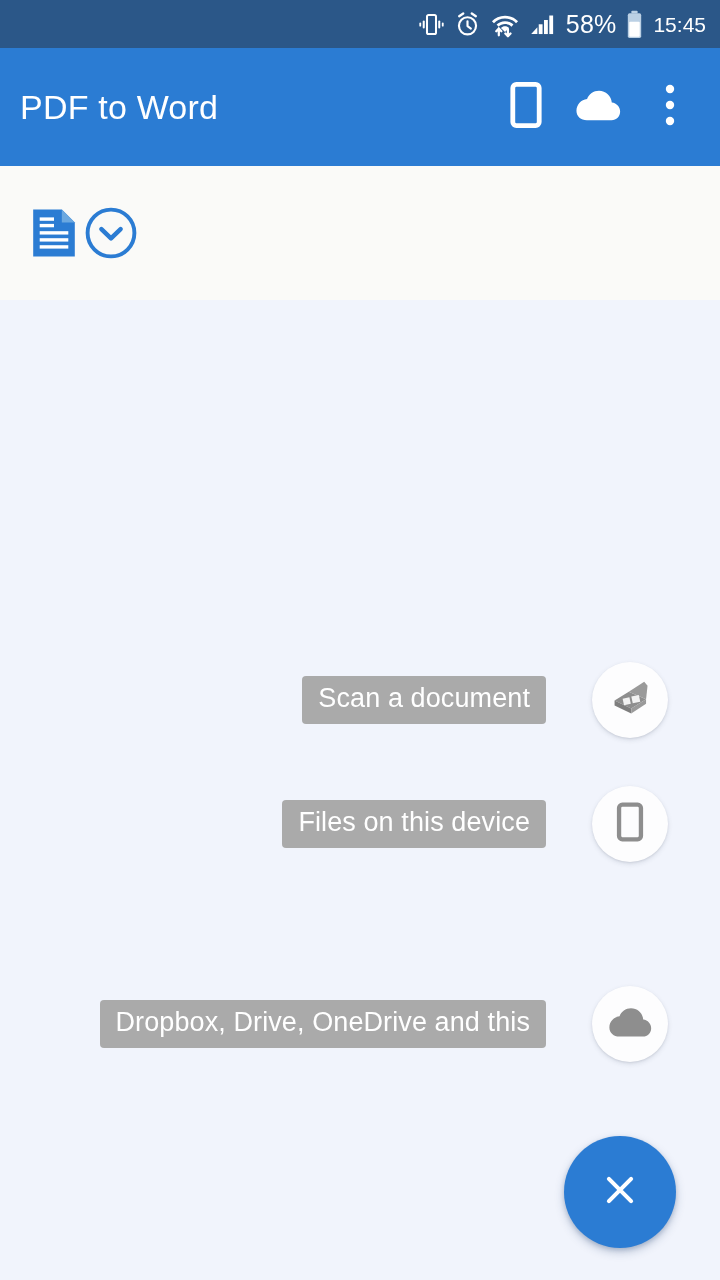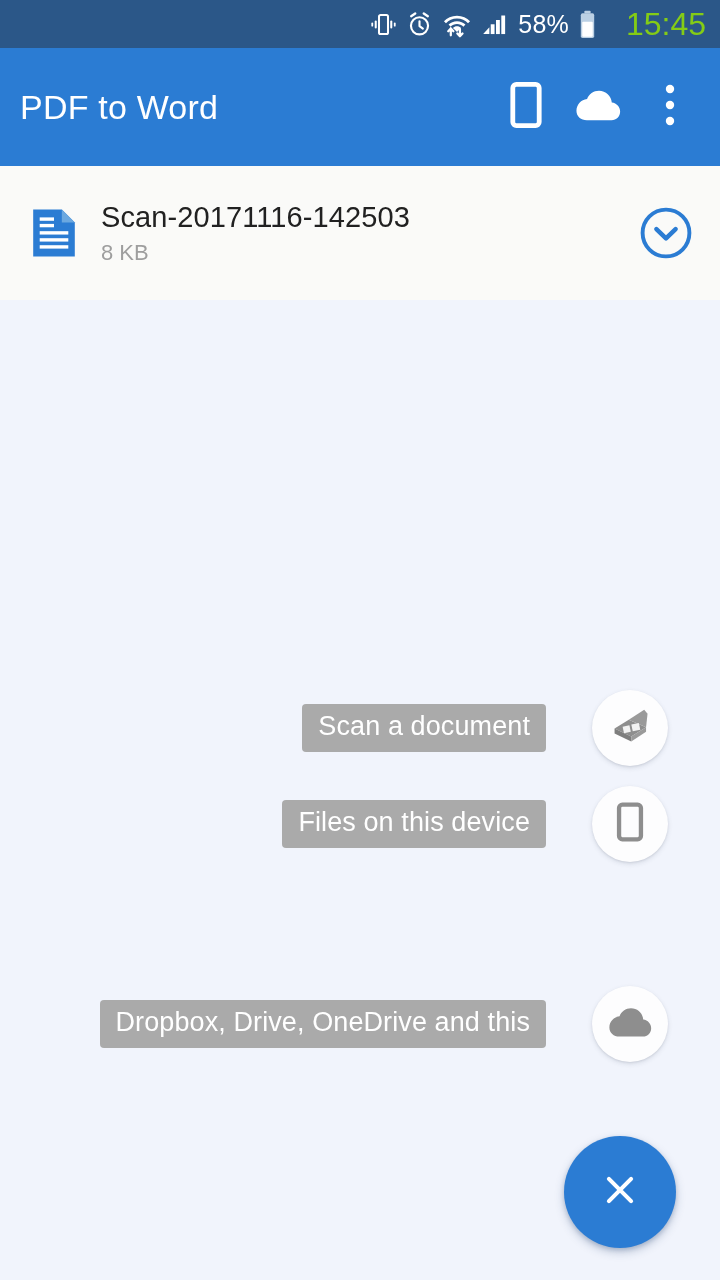--- a/index.html
+++ b/index.html
@@ -12,21 +12,21 @@
   #screen { position:relative; width:652px; height:1280px; background:#F1F4FC; }
 
   
   .statusbar {
     position:absolute; top:0; left:0; width:720px; height:48px;
     background:#2B5788; display:flex; align-items:center;
     justify-content:flex-end; padding-right:14px; gap:9px;
   }
   .sb-icon { display:flex; align-items:center; justify-content:center; }
   .sb-text { color:#FFFFFF; font-size:25px; letter-spacing:0.2px; line-height:1; }
-  .sb-clock { color:#84cc16; font-size:32px; line-height:1; margin-left:20px; }
+  .sb-clock { color:#ffffff; font-size:21px; line-height:1; margin-left:0; }
 
   
   .appbar {
     position:absolute; top:48px; left:0; width:720px; height:118px;
     background:#2B7CD3; display:flex; align-items:center;
   }
   .appbar-title {
     color:#FFFFFF; font-size:34px; font-weight:400;
     margin-left:20px; flex:1; letter-spacing:0.2px;
   }
@@ -64,21 +64,21 @@
     padding:8px 16px 10px 16px; border-radius:4px;
     white-space:nowrap; line-height:1.1; margin-right:46px;
     letter-spacing:0.1px;
   }
   .mini-fab {
     width:76px; height:76px; border-radius:50%;
     background:#FDFDFE; display:flex; align-items:center; justify-content:center;
     box-shadow:0 2px 5px rgba(60,70,90,0.14), 0 1px 2px rgba(60,70,90,0.10);
     flex:0 0 auto;
   }
-  .row-scan   { top:690px;text-align:center; }
+  .row-scan   { top:662px;text-align:center; }
   .row-device { top:786px; }
   .row-cloud  { top:986px; }
 
   .fab-main {
     position:absolute; right:44px; top:1136px;
     width:112px; height:112px; border-radius:50%;
     background:#2B7CD3; display:flex; align-items:center; justify-content:center;
     box-shadow:0 4px 10px rgba(30,60,110,0.26), 0 2px 4px rgba(30,60,110,0.18);
   }
 </style>
@@ -182,24 +182,20 @@
           <path d="M2 2 L24 2 L34 12 L34 38 L2 38 Z" fill="#2B7CD3"></path>
           <path d="M24 2 L34 12 L24 12 Z" fill="#6BA8E0"></path>
           <rect x="7" y="8" width="11" height="2.6" fill="#FFFFFF"></rect>
           <rect x="7" y="13" width="11" height="2.6" fill="#FFFFFF"></rect>
           <rect x="7" y="18.6" width="22" height="2.6" fill="#FFFFFF"></rect>
           <rect x="7" y="24" width="22" height="2.6" fill="#FFFFFF"></rect>
           <rect x="7" y="29.4" width="22" height="2.6" fill="#FFFFFF"></rect>
         </svg>
       </span>
 
-      <div class="file-meta">
-        <div class="file-name">Scan-20171116-142503</div>
-        <div class="file-size">8 KB</div>
-      </div>
 
       <span class="file-expand">
         <svg width="54" height="54" viewBox="0 0 36 36">
           <circle cx="18" cy="18" r="15.6" fill="none" stroke="#2B7CD3" stroke-width="2.6"></circle>
           <path d="M11.6 15.4 L18 21.6 L24.4 15.4" fill="none" stroke="#2B7CD3" stroke-width="3.0" stroke-linecap="round" stroke-linejoin="round"></path>
         </svg>
       </span>
 
     </div>
   </div>

